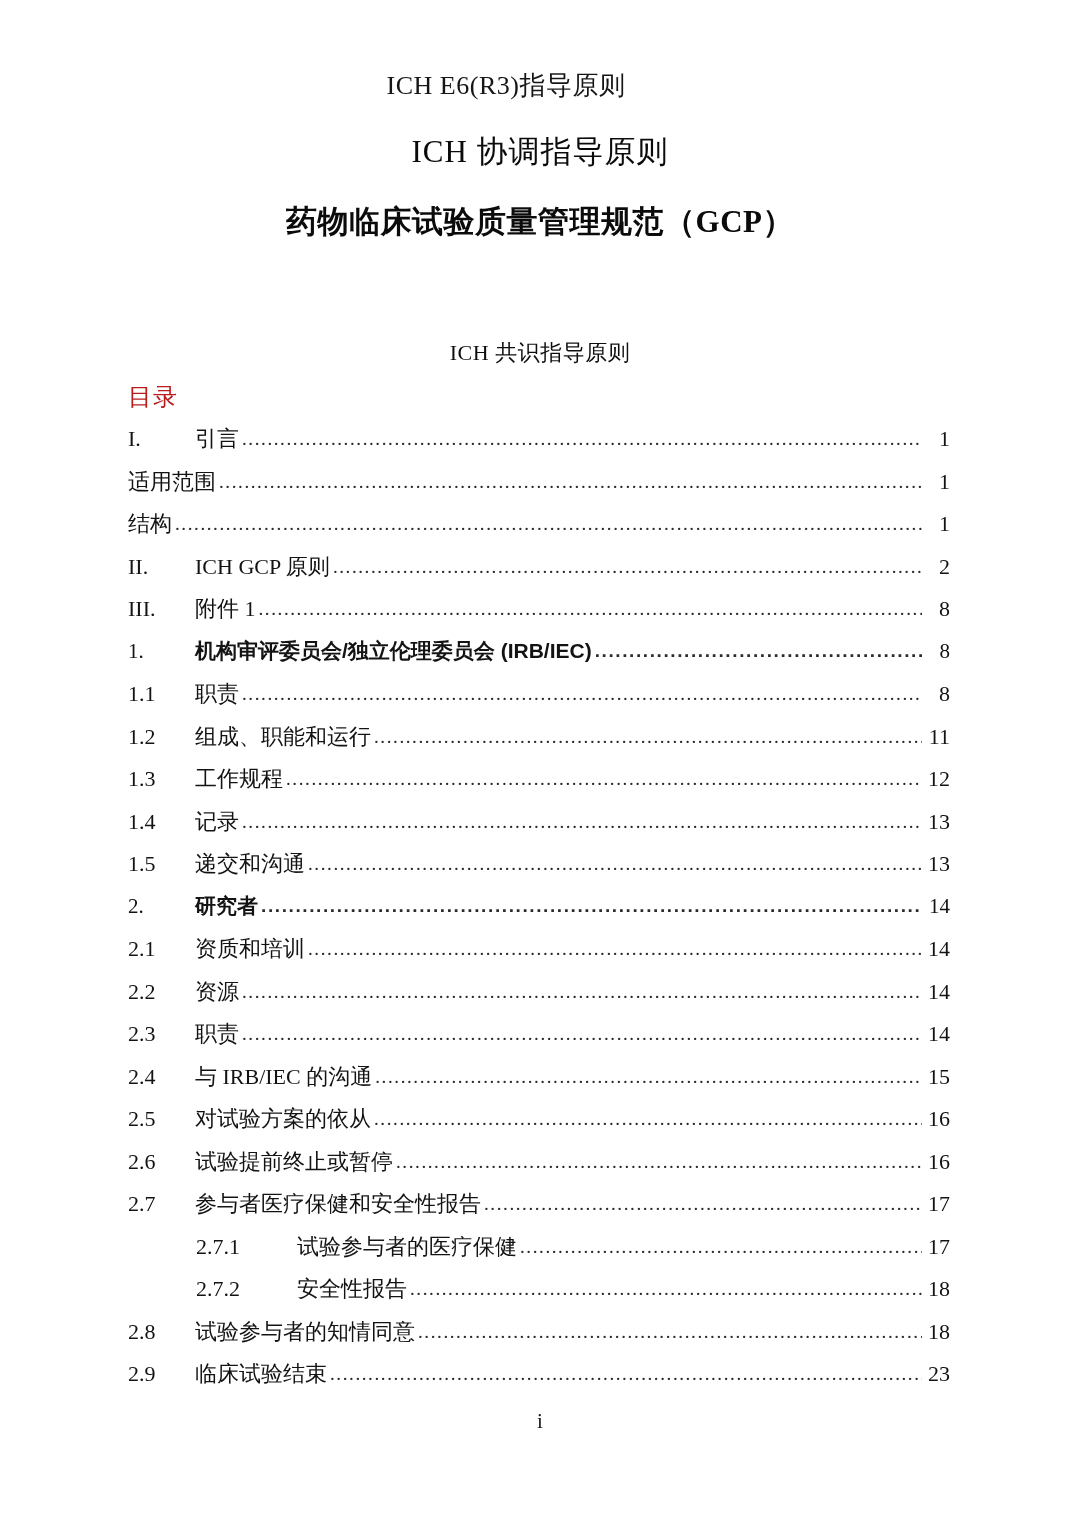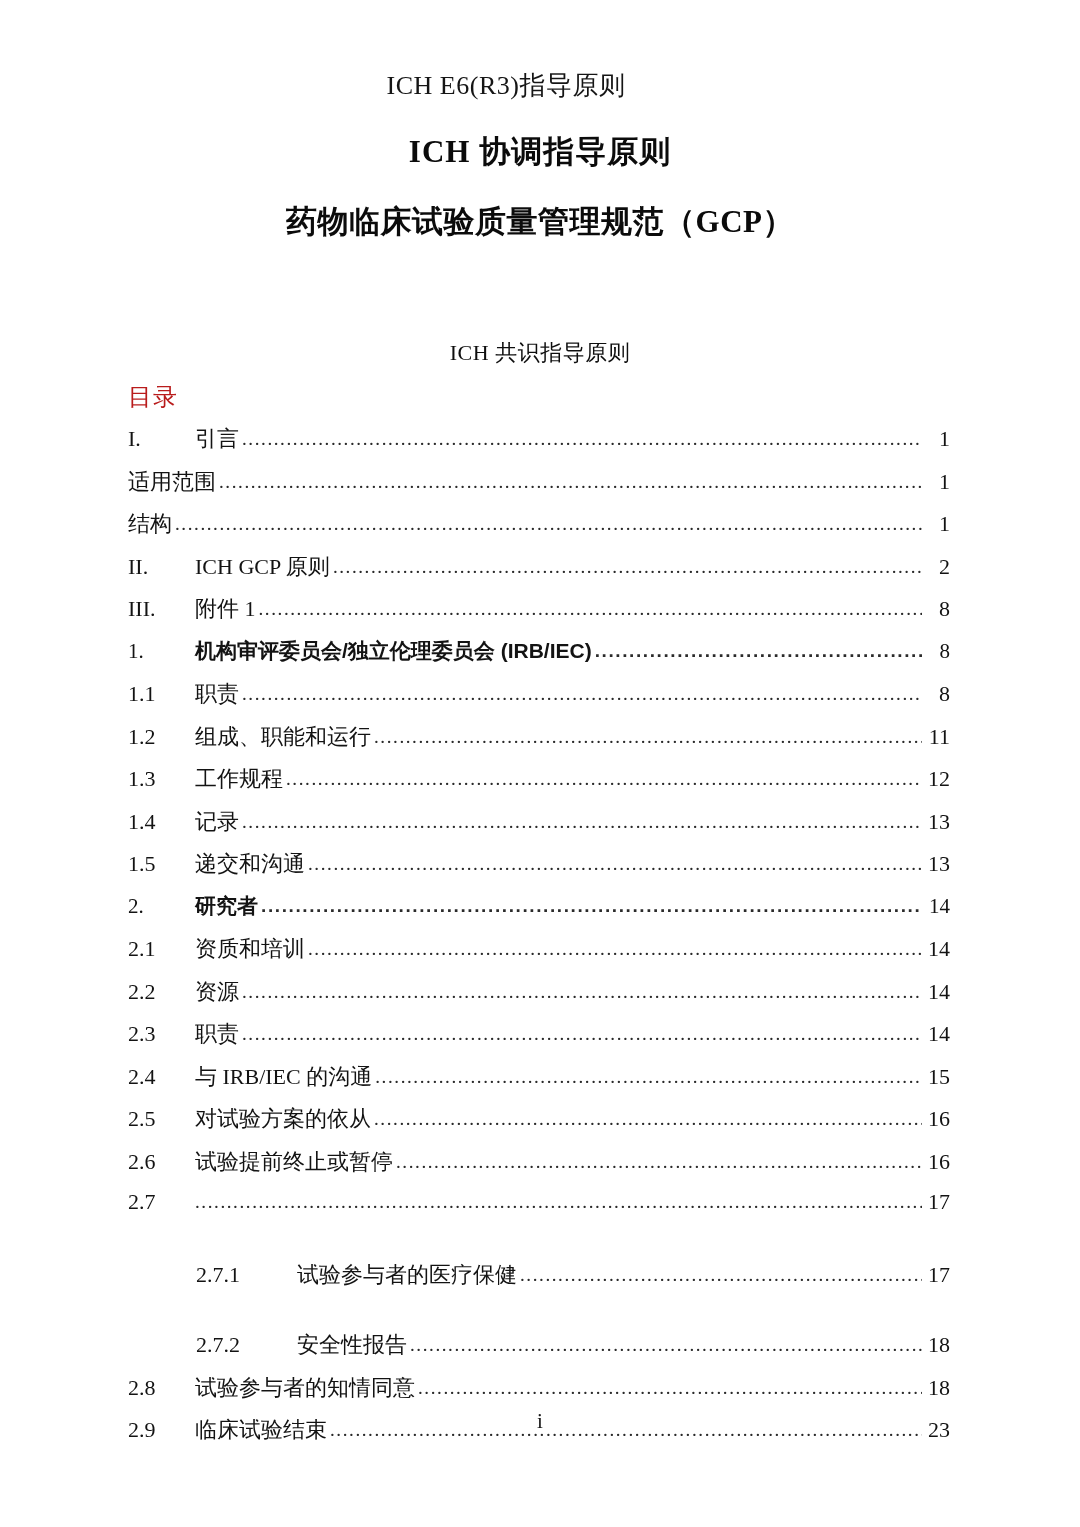--- a/index.html
+++ b/index.html
@@ -31,21 +31,21 @@
     font-weight: 400;
     color: #151515;
   }
   .title-1 {
     position: absolute;
     top: 131px;
     left: 0;
     width: 1080px;
     text-align: center;
     font-size: 31px;
-    font-weight: bold;
+    font-weight: normal;
     letter-spacing: 1px;
     color: #0b0b0b;
   }
   .title-2 {
     position: absolute;
     top: 201px;
     left: 0;
     width: 1080px;
     text-align: center;
     font-size: 31px;
@@ -140,21 +140,21 @@
   .toc-row.bold .toc-num {
     font-family: "Liberation Serif", "DejaVu Serif", serif;
     font-weight: 400;
   }
   .toc-row.bold .toc-page {
     font-family: "Liberation Serif", "DejaVu Serif", serif;
     font-weight: 400;
   }
 
   
-  .toc-row.lvl3 { padding-left: 68px; margin-top: 28px; }
+  .toc-row.lvl3 { padding-left: 68px; }
   .toc-row.lvl3 .toc-num { width: 101px; }
 
   
   .page-folio {
     position: absolute;
     top: 1409px;
     left: 0;
     width: 1080px;
     text-align: center;
     font-size: 21px;
@@ -276,20 +276,21 @@
         <span class="toc-page">16</span>
       </div>
       <div class="toc-row">
         <span class="toc-num">2.6</span>
         <span class="toc-label">试验提前终止或暂停</span>
         <span class="toc-dots">....................................................................................................................................................................</span>
         <span class="toc-page">16</span>
       </div>
       <div class="toc-row">
         <span class="toc-num">2.7</span>
+        <span class="toc-label">参与者医疗保健和安全性报告</span>
         <span class="toc-dots">....................................................................................................................................................................</span>
         <span class="toc-page">17</span>
       </div>
       <div class="toc-row lvl3">
         <span class="toc-num">2.7.1</span>
         <span class="toc-label">试验参与者的医疗保健</span>
         <span class="toc-dots">....................................................................................................................................................................</span>
         <span class="toc-page">17</span>
       </div>
       <div class="toc-row lvl3">

